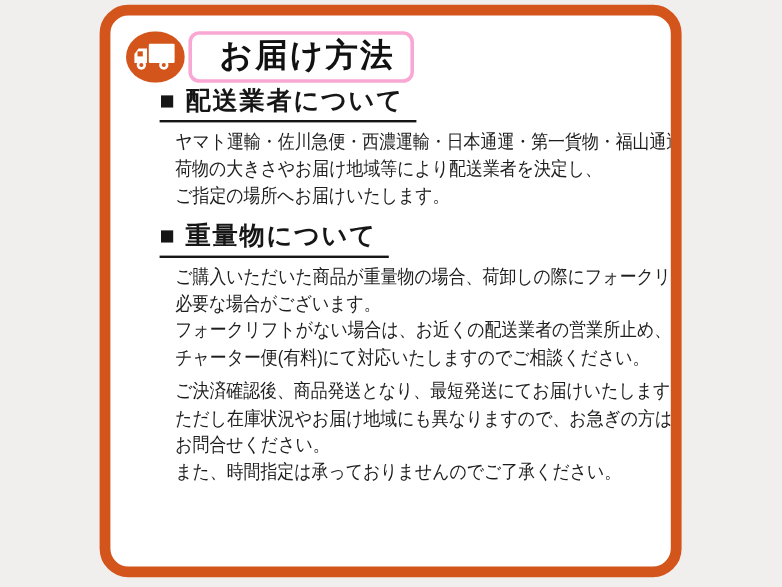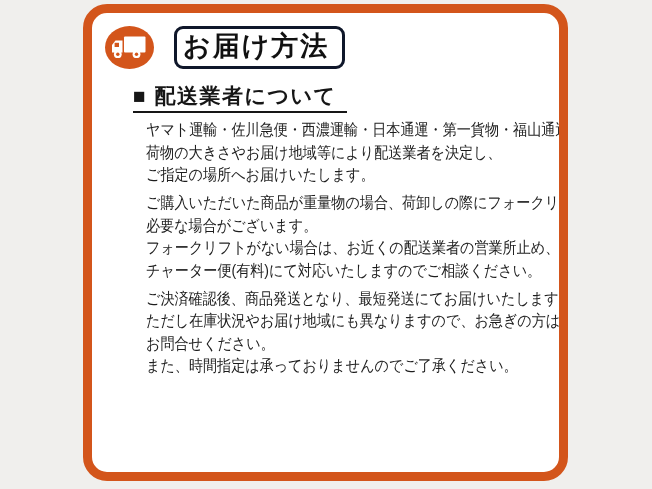--- a/index.html
+++ b/index.html
@@ -33,45 +33,45 @@
     display: flex;
     align-items: center;
     margin: 13px 0 0 13px;
   }
   .truck-badge {
     width: 49px;
     height: 43px;
     flex: 0 0 auto;
   }
   .title-box {
-    margin-left: 20px;
-    border: 3px solid #0f172a;
+    margin-left: 3px;
+    border: 3px solid #f9a8d4;
     border-radius: 9px;
-    padding: 1px 13px 3px 6px;
+    padding: 1px 13px 3px 23px;
     font-size: 27px;
     font-weight: bold;
     letter-spacing: 2px;
     color: #111111;
     line-height: 1.2;
     white-space: nowrap;
   }
   .section-heading {
     display: inline-block;
     margin: 10px 0 0 41px;
     font-size: 21px;
     font-weight: bold;
     letter-spacing: 1.5px;
     color: #161616;
     border-bottom: 2px solid #161616;
     padding: 0 10px 3px 0;
     line-height: 1.15;
     white-space: nowrap;
   }
   .section-heading.first {
-    margin-top: 15px;
+    margin-top: 4px;
   }
   .section-heading.third {
     margin-top: 13px;
   }
   .section-body {
     display: block;
     margin: 6px 0 0 54px;
     font-size: 16px;
     line-height: 22.4px;
     color: #1d1d1d;
@@ -102,20 +102,21 @@
     </div>
 
     <div>
       <div class="section-heading first">■ 配送業者について</div>
       <div class="section-body">ヤマト運輸・佐川急便・西濃運輸・日本通運・第一貨物・福山通運他、
 荷物の大きさやお届け地域等により配送業者を決定し、
 ご指定の場所へお届けいたします。</div>
     </div>
 
     <div>
+      <div class="section-heading">■ 重量物について</div>
       <div class="section-body">ご購入いただいた商品が重量物の場合、荷卸しの際にフォークリフトが
 必要な場合がございます。
 フォークリフトがない場合は、お近くの配送業者の営業所止め、または
 チャーター便(有料)にて対応いたしますのでご相談ください。</div>
     </div>
 
     <div>
       <div class="section-body">ご決済確認後、商品発送となり、最短発送にてお届けいたします。
 ただし在庫状況やお届け地域にも異なりますので、お急ぎの方は事前に
 お問合せください。

